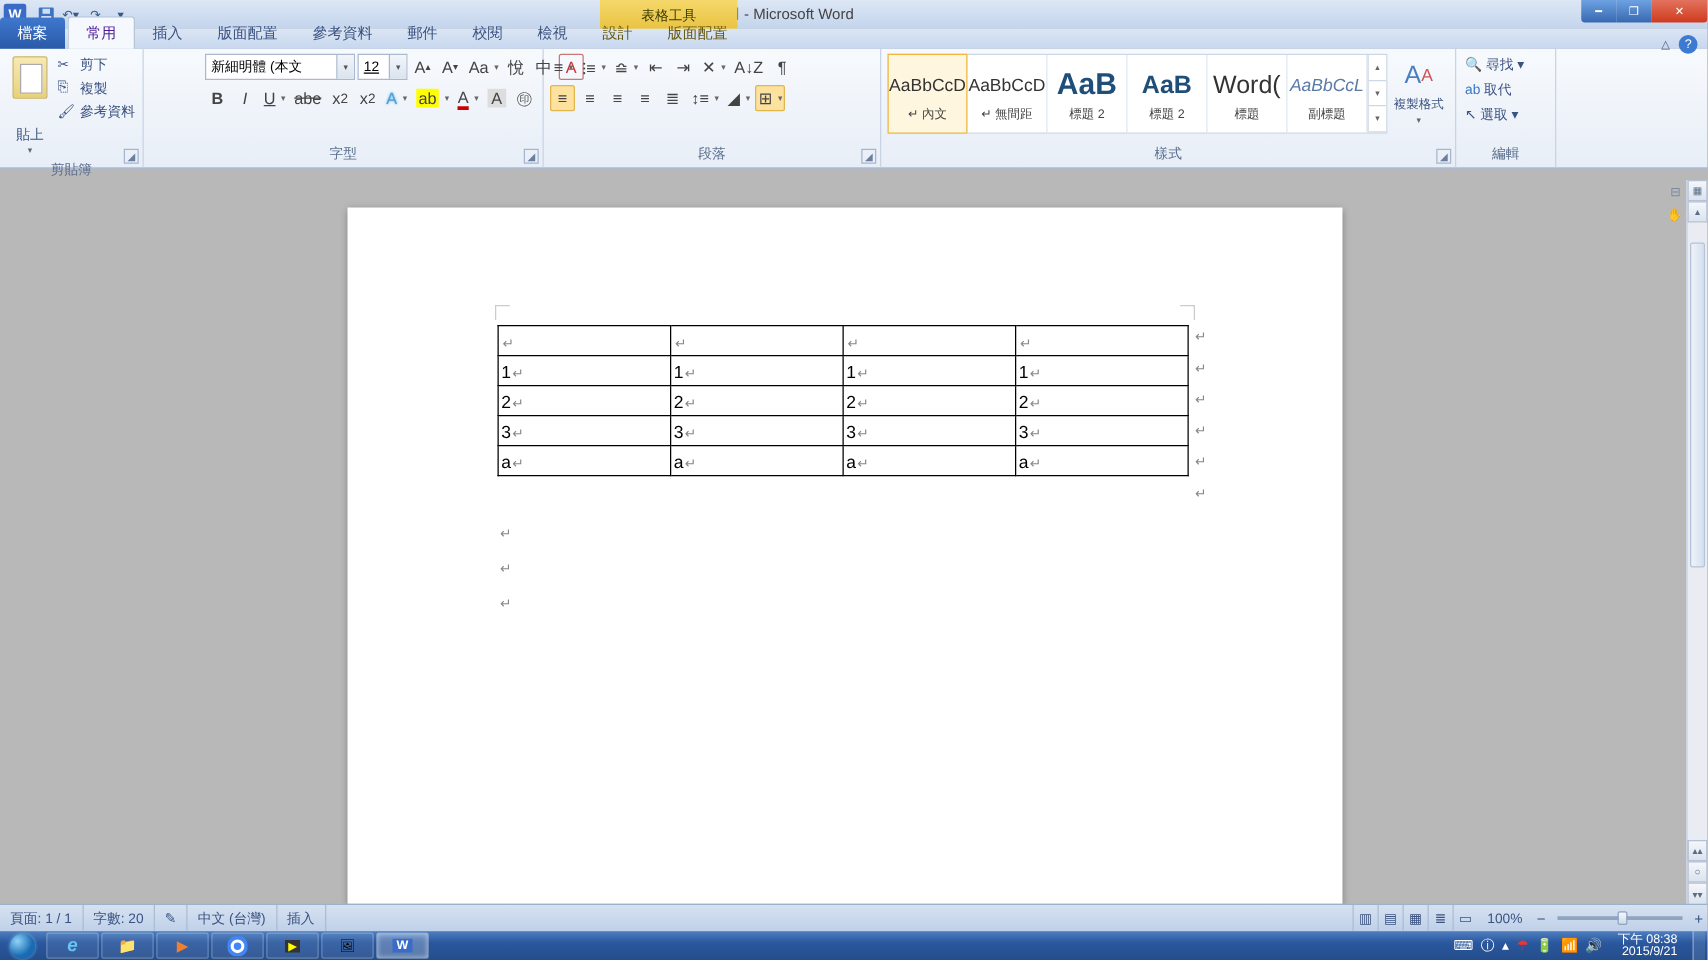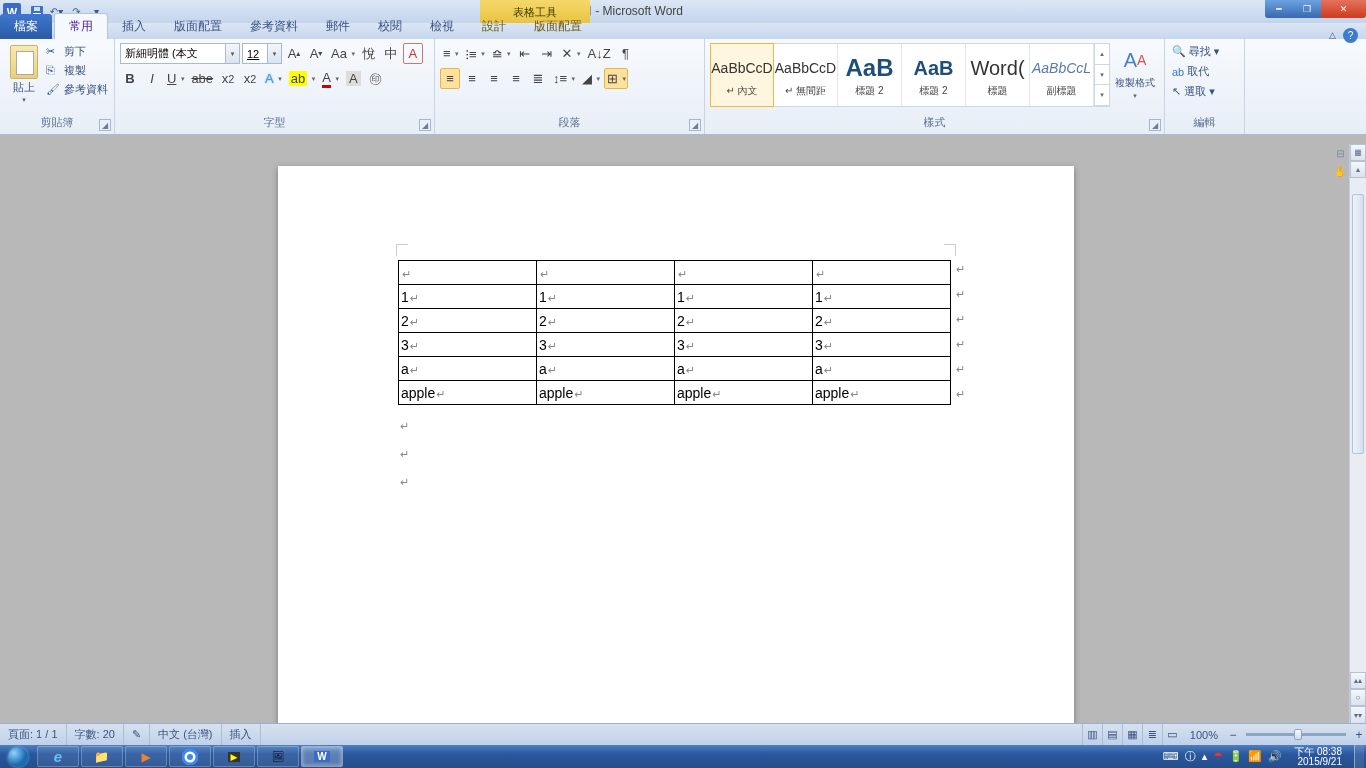--- a/index.html
+++ b/index.html
@@ -32,21 +32,21 @@
 .group { border-right:1px solid #c8d4e4; display:flex; flex-direction:column; justify-content:space-between; padding:2px 3px; position:relative;}
 .group-label { text-align:center; font-size:11px; color:#5b6f8f; padding:2px 0; }
 .group-label .launcher { position:absolute; right:3px; bottom:3px; width:12px; height:12px; border:1px solid #a6b6ce; font-size:8px; display:flex; align-items:center; justify-content:center; color:#6a7fa0;}
 .grp-body { flex:1; display:flex; align-items:flex-start; padding:2px;}
 
 
 .clipboard-grp { width:115px; }
 .paste-big { width:38px; display:flex; flex-direction:column; align-items:center; padding-top:2px; gap:1px;}
 .paste-icon { width:28px; height:34px; background:linear-gradient(#f8e9b3,#e9d17a); border:1px solid #c9b468; border-radius:2px; position:relative;}
 .paste-icon::after{content:''; position:absolute; top:5px; left:5px; width:16px; height:22px; background:#fff; border:1px solid #aaa;}
-.paste-lbl { font-size:11px; color:#3b5382;}
+.paste-lbl { font-size:11px; color:#3b5382;margin-top:20px;}
 .side-btns { display:flex; flex-direction:column; gap:2px; padding-left:2px;}
 .sidebtn { display:flex; align-items:center; gap:3px; font-size:11px; color:#3b5382; padding:1px;}
 .sicn { width:15px; height:13px; display:inline-block;}
 
 
 .font-grp { width:320px; }
 .font-row { display:flex; gap:2px; align-items:center; margin-bottom:4px;}
 .font-combo { height:21px; border:1px solid #abb9cf; background:#fff; font-size:11px; padding:0 16px 0 4px; position:relative; display:flex; align-items:center;}
 .font-combo .dd{ position:absolute; right:0; top:0; width:14px; height:100%; border-left:1px solid #abb9cf; background:linear-gradient(#f3f6fb,#dae3ef); display:flex; align-items:center; justify-content:center; font-size:7px; color:#555;}
 .font-name{width:120px;} .font-size{width:40px;text-decoration:underline;}
@@ -183,21 +183,21 @@
         <div class="sidebtn">
             <span class="sicn">🖌</span>
             <span>參考資料</span>
           </div>
       </div>
     </div>
     <div class="group-label"><span>剪貼簿</span><span class="launcher">◢</span></div>
   </div>
 
   <div class="group font-grp">
-    <div class="grp-body" style="flex-direction:column;">
+    <div class="grp-body" style="flex-direction:column;margin-left:44px;">
       <div class="font-row">
         <div class="font-combo font-name">
             <span>新細明體 (本文</span>
             <span class="dd">▾</span>
           </div>
         <div class="font-combo font-size">
             <span>12</span>
             <span class="dd">▾</span>
           </div>
         <div class="ibtn">A<sup style="font-size:8px;">▴</sup></div>
@@ -355,26 +355,20 @@
             <td>3<span class="para-mark">↵</span></td>
             <td>3<span class="para-mark">↵</span></td>
             <td>3<span class="para-mark">↵</span></td>
           </tr>
           <tr>
             <td>a<span class="para-mark">↵</span></td>
             <td>a<span class="para-mark">↵</span></td>
             <td>a<span class="para-mark">↵</span></td>
             <td>a<span class="para-mark">↵</span></td>
           </tr>
-          <tr>
-            <td>apple<span class="para-mark">↵</span></td>
-            <td>apple<span class="para-mark">↵</span></td>
-            <td>apple<span class="para-mark">↵</span></td>
-            <td>apple<span class="para-mark">↵</span></td>
-          </tr>
         </tbody>
       </table>
     <span class="end-table-mark" style="top:97px; left:678px;">↵</span>
     <span class="end-table-mark" style="top:122px; left:678px;">↵</span>
     <span class="end-table-mark" style="top:147px; left:678px;">↵</span>
     <span class="end-table-mark" style="top:172px; left:678px;">↵</span>
     <span class="end-table-mark" style="top:197px; left:678px;">↵</span>
     <span class="end-table-mark" style="top:222px; left:678px;">↵</span>
     <span class="end-mark" style="top:254px;">↵</span>
     <span class="end-mark" style="top:282px;">↵</span>

